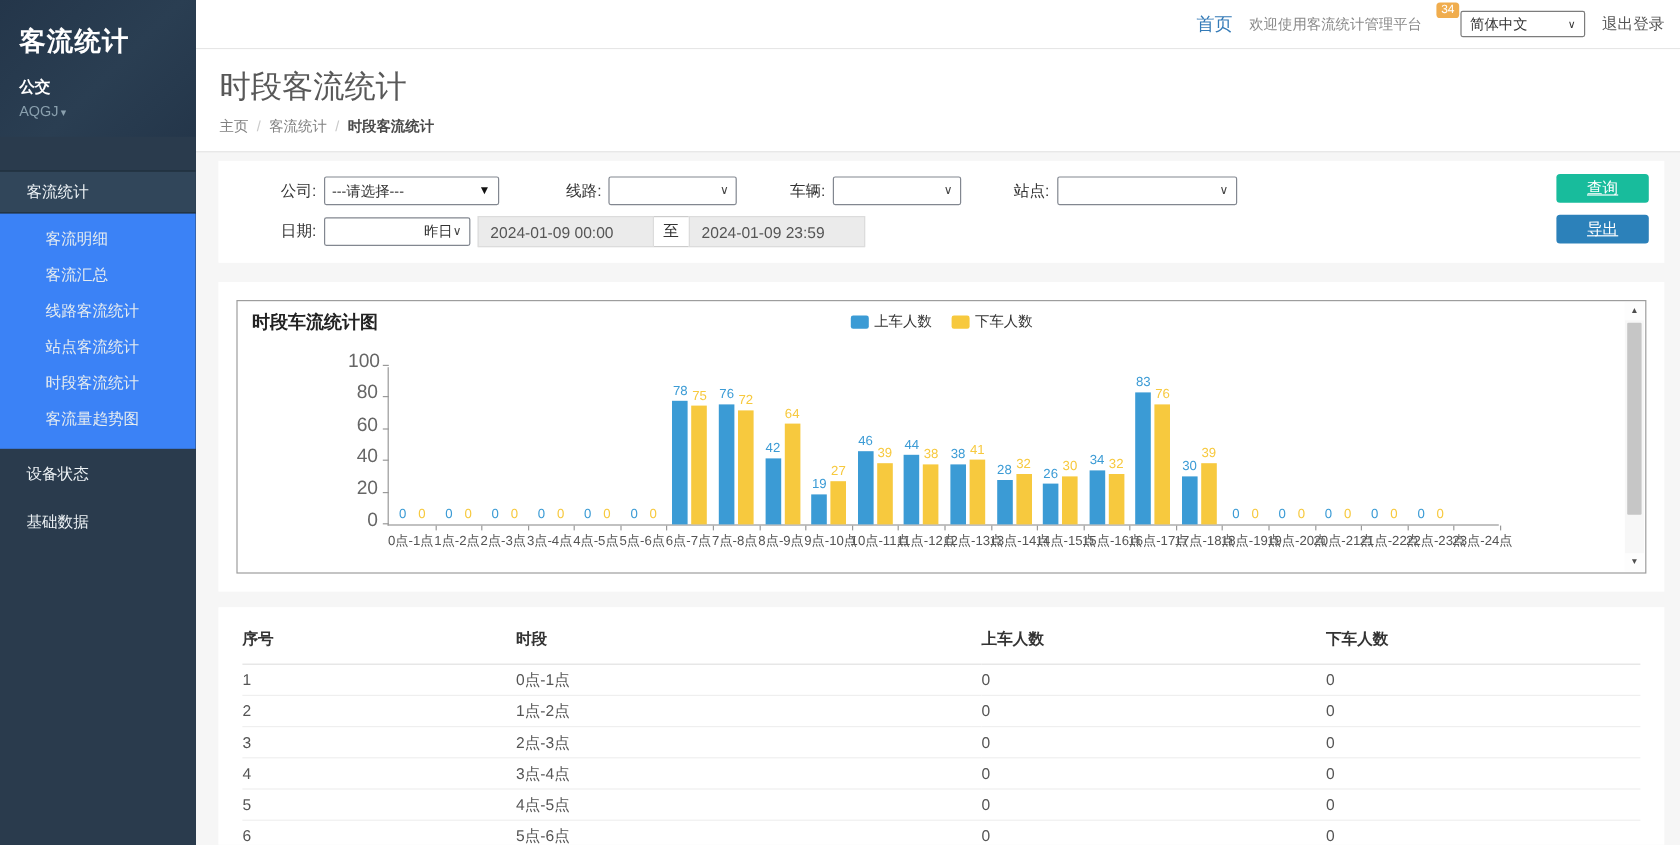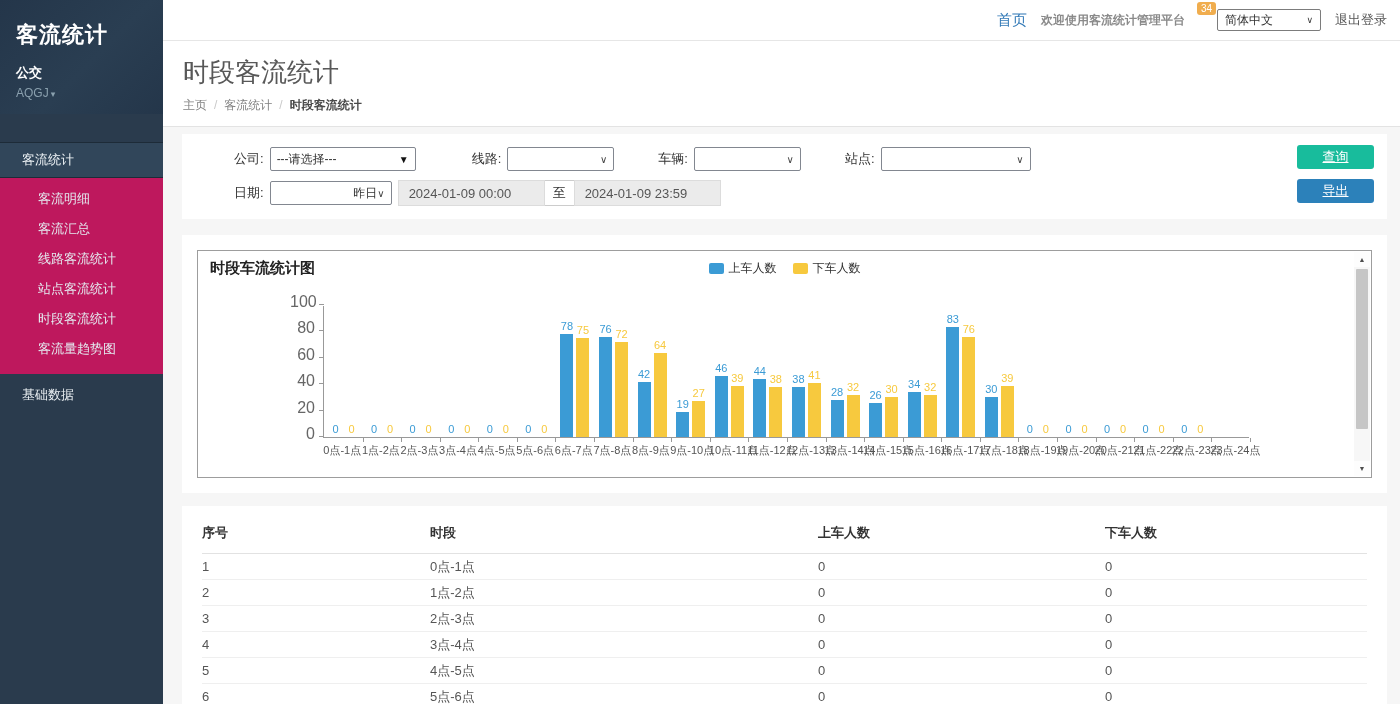--- a/index.html
+++ b/index.html
@@ -11,32 +11,32 @@
     background:#2a3b4d; color:#fff; z-index:10; }
   .side-head { padding:20px 16px 14px 16px;
     background:linear-gradient(135deg,#24364a 0%, #2a3e52 55%, #24364a 100%); }
   .side-title { font-size:22px; font-weight:bold; letter-spacing:1px; }
   .side-org { margin-top:14px; font-size:13px; font-weight:bold; }
   .side-user { margin-top:4px; font-size:12px; color:#8aa0ae; cursor:pointer; }
   .side-user .caret { font-size:9px; color:#8aa0ae; margin-left:2px; }
   .menu { margin-top:28px; }
   .menu-section { background:#31465a; border-top:1px solid #1d2b38; border-bottom:1px solid #1d2b38;
     padding:8px 10px 8px 22px; font-size:13px; color:#eef3f6; cursor:pointer; }
-  .submenu { background:#be185d; padding:6px 4px 10px 0;font-family:Liberation Mono, monospace; }
+  .submenu { background:#3b82f6; padding:6px 4px 10px 0;font-family:Liberation Mono, monospace; }
   .submenu-item { padding:6px 6px 6px 38px; font-size:13px; color:#e4ebf0; cursor:pointer; }
   .menu-item { padding:10px 10px 10px 22px; font-size:13px; color:#edf2f5; cursor:pointer; }
   .menu-item.gap { margin-top:2px; }
 
   
   .main { margin-left:163px; height:704px; }
 
   .topbar { height:41px; background:#fff; border-bottom:1px solid #e6e6e6;
     display:flex; align-items:center; justify-content:flex-end; padding-right:13px; gap:14px; }
   .tb-home { color:#337ab7; font-size:15px; cursor:pointer; }
-  .tb-welcome { color:#8a8a8a; font-size:12px;font-weight:bold; }
+  .tb-welcome { color:#8a8a8a; font-size:12px; }
   .tb-selwrap { position:relative; margin-left:18px; }
   .tb-badge { position:absolute; left:-20px; top:-7px; background:#f0ad4e; color:#fff;
     font-size:10px; border-radius:3px; padding:1px 4px; line-height:11px; }
   .tb-select { width:104px; height:22px; border:1px solid #7c7c7c; border-radius:2px;
     background:#fff; font-size:12px; color:#333; display:flex; align-items:center;
     justify-content:space-between; padding:0 7px; cursor:pointer; }
   .tb-select .chev { font-size:9px; color:#333; }
   .tb-logout { color:#555; font-size:13px; cursor:pointer; }
 
   .page-head { background:#fff; border-bottom:1px solid #e3e3e3; padding:14px 20px 12px 20px; }
@@ -126,20 +126,21 @@
     <div class="menu-section">客流统计</div>
     <div class="submenu">
         <div class="submenu-item">客流明细</div>
         <div class="submenu-item">客流汇总</div>
         <div class="submenu-item">线路客流统计</div>
         <div class="submenu-item">站点客流统计</div>
         <div class="submenu-item">时段客流统计</div>
         <div class="submenu-item">客流量趋势图</div>
       </div>
     <div class="bottom-items">
+        <div class="menu-item gap">设备状态</div>
         <div class="menu-item gap">基础数据</div>
       </div>
   </div>
 </div>
 
 <div class="main">
 
   <div class="topbar">
     <span class="tb-home">首页</span>
     <span class="tb-welcome">欢迎使用客流统计管理平台</span>

